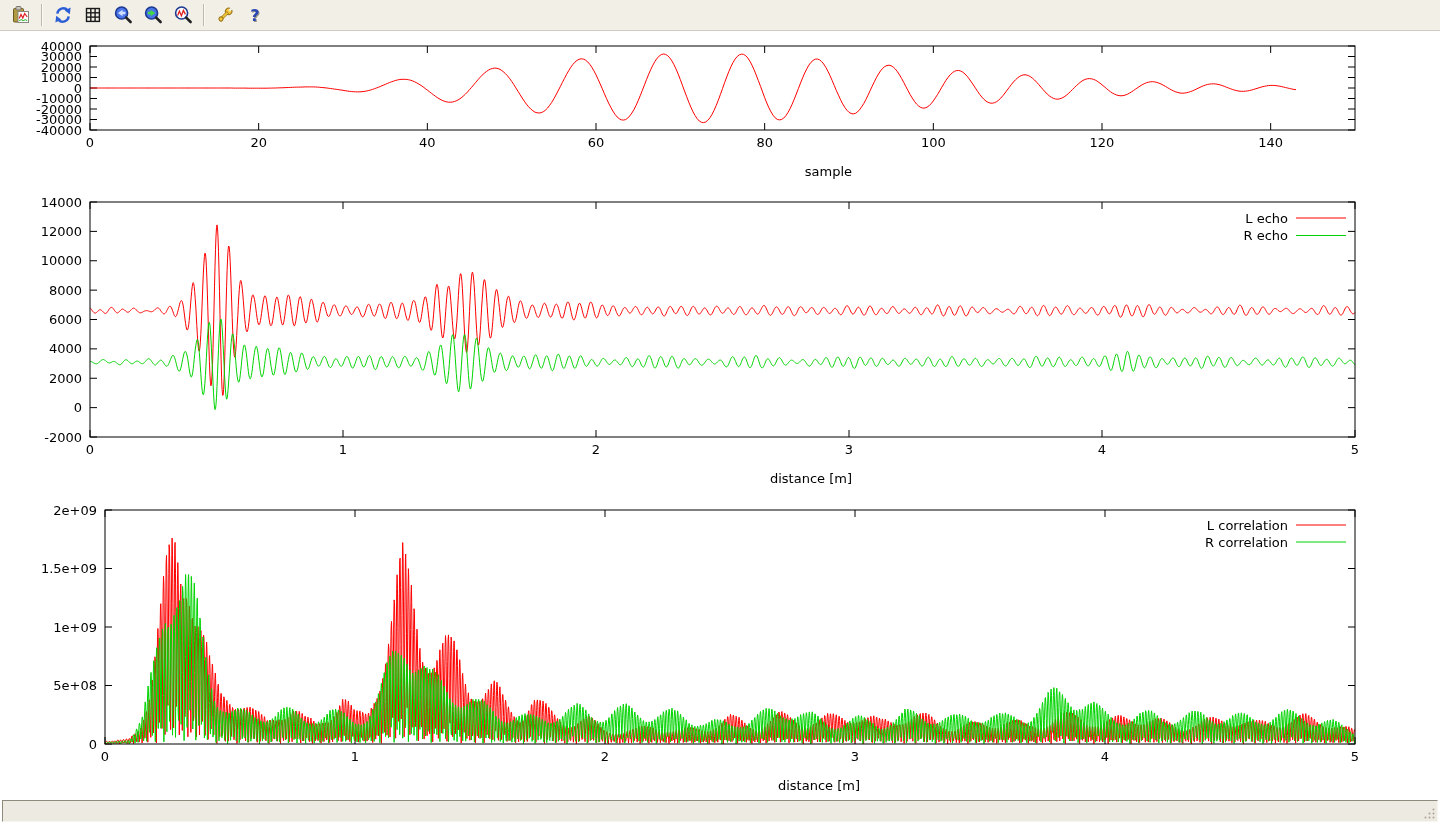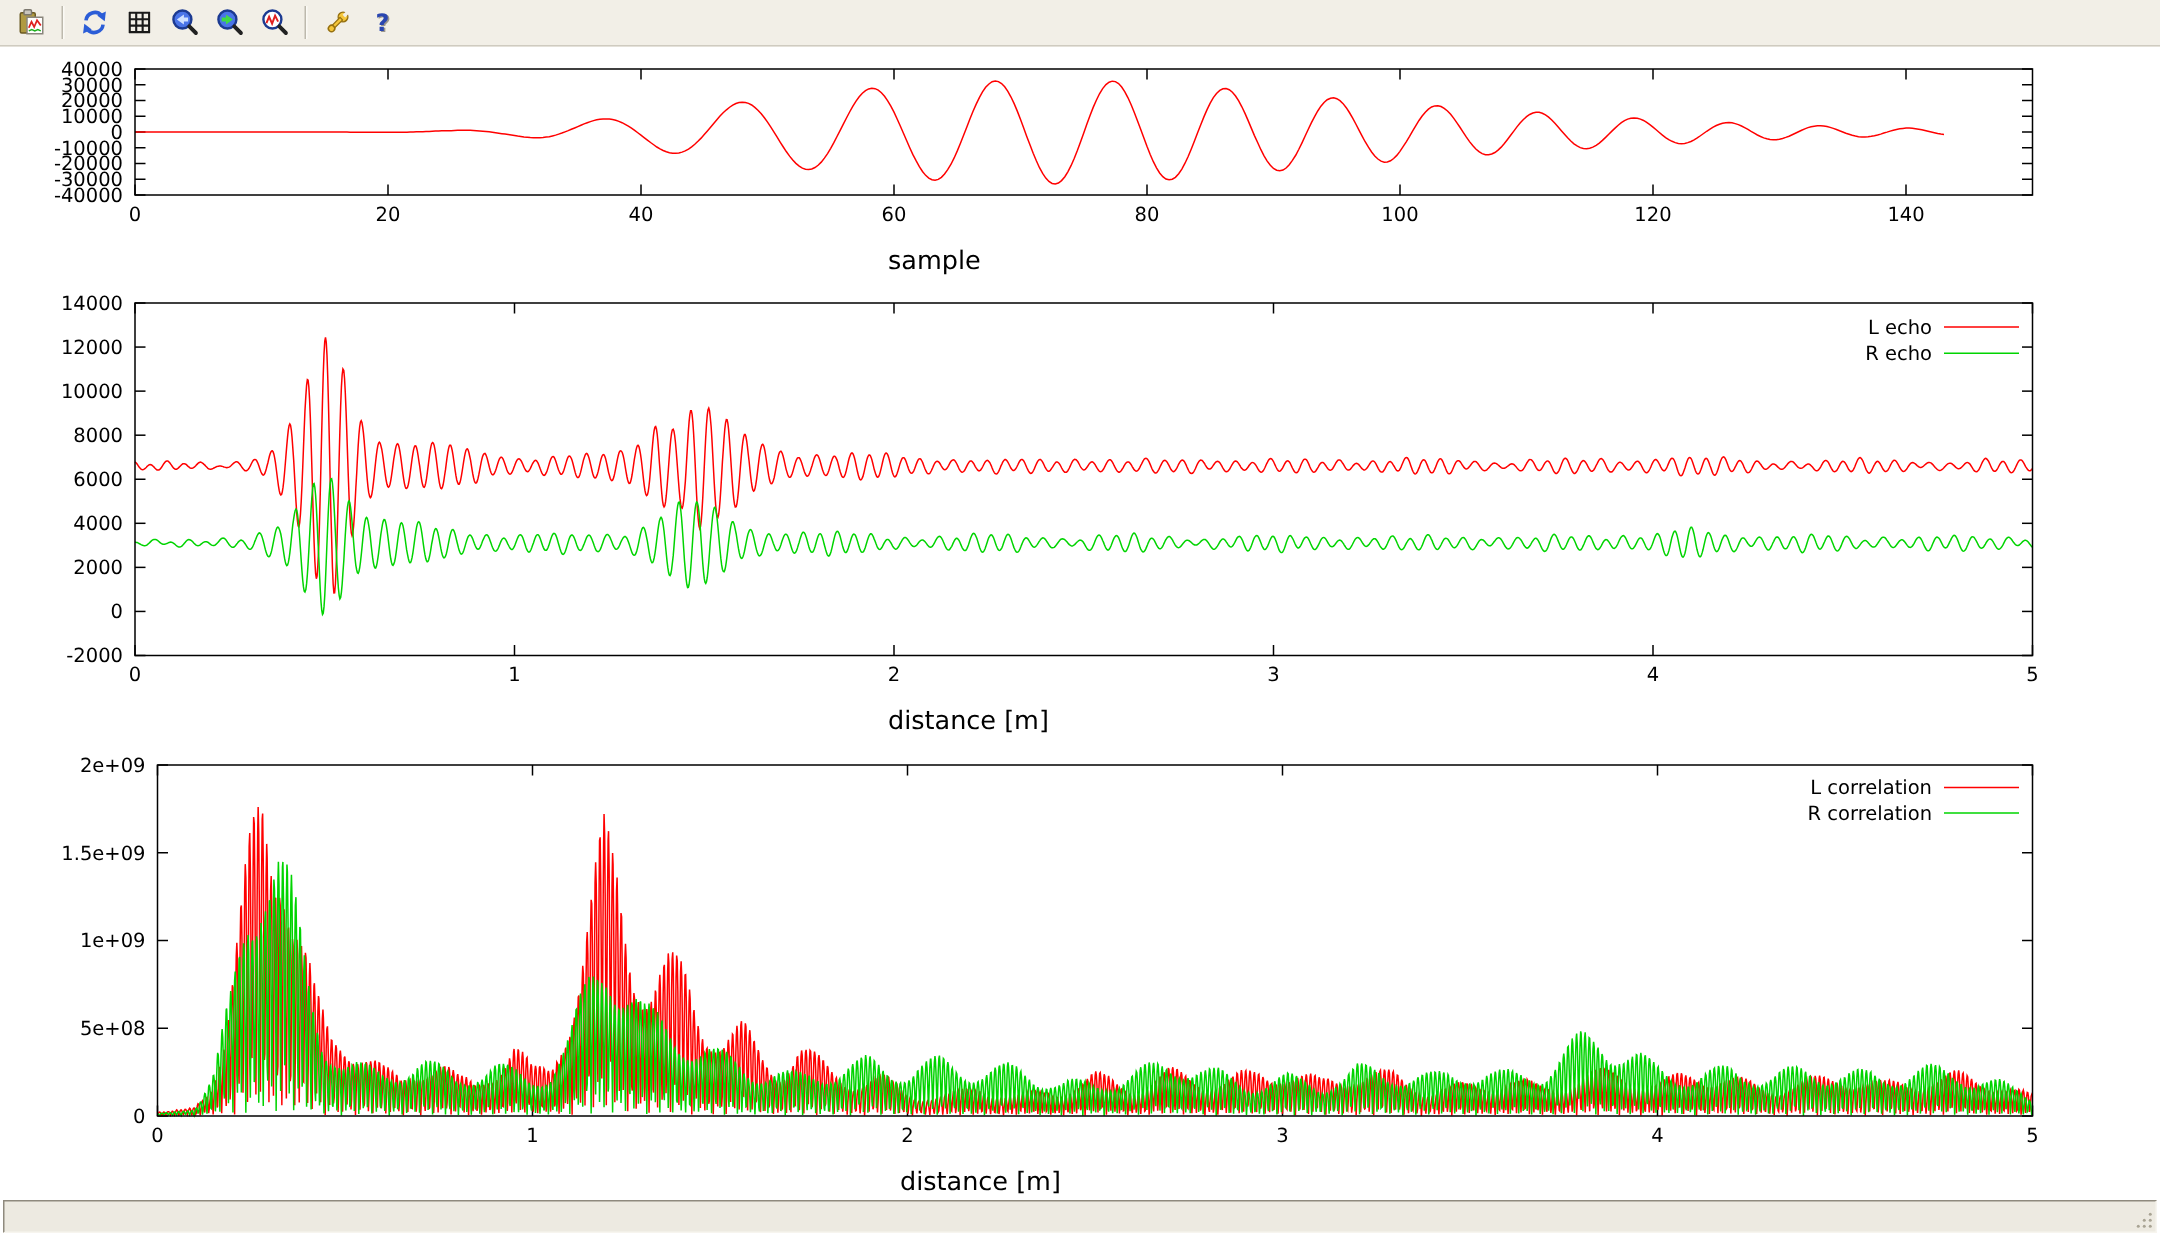--- a/index.html
+++ b/index.html
@@ -19,22 +19,22 @@
     width:24px;height:24px;margin:0 2px;display:flex;align-items:center;justify-content:center;
     background:transparent;border:1px solid transparent;border-radius:2px;cursor:pointer;
   }
   .tb-sep{
     width:0;height:22px;margin:0 5px;
     border-left:1px solid #bdb9ad;border-right:1px solid #fbfaf5;
   }
   
   #plots{position:absolute;left:0;top:0;}
   .xlabel{
-    position:absolute;width:260px;text-align:left;
-    font-size:17px;color:#000;
+    position:absolute;width:260px;text-align:right;
+    font-size:13px;color:#000;
   }
   
   .statusbar{
     position:absolute;left:2px;right:2px;top:800px;height:20px;
     background:#edeae1;
     border:1px solid;border-color:#8f8a7e #f7f5ef #f7f5ef #8f8a7e;
   }
   .status-text{font-size:11px;color:#444;padding:3px 6px;}
   .resize-grip{position:absolute;right:1px;bottom:1px;width:13px;height:13px;}
 </style>

